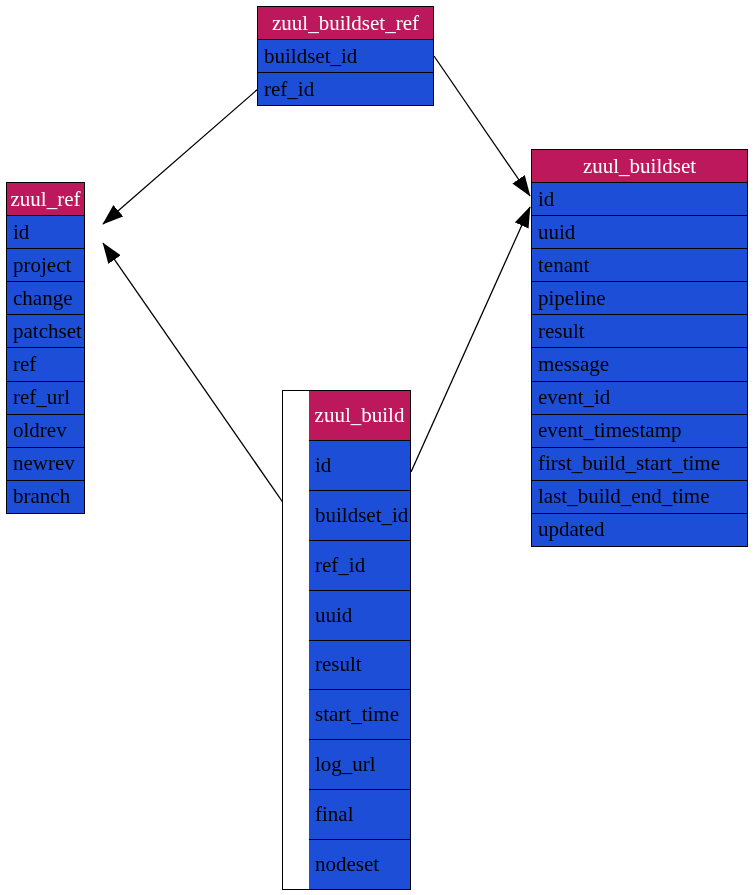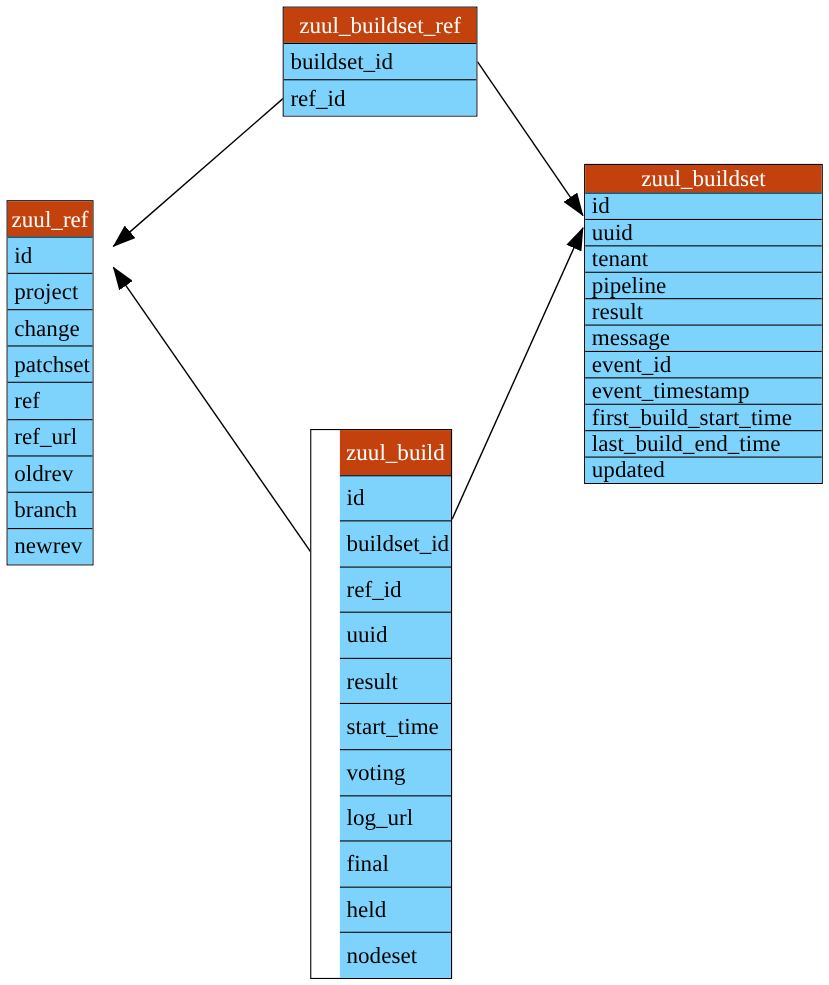--- a/index.html
+++ b/index.html
@@ -17,41 +17,41 @@
     position: absolute;
     display: flex;
     flex-direction: column;
     border: 1px solid #000;
     background: #fff;
     font-size: 21px;
     color: #000;
   }
   .thead {
     flex: 1;
-    background: #c2410c;
+    background: #be185d;
     color: #fff;
     display: flex;
     align-items: center;
     justify-content: center;
     white-space: nowrap;
   }
   .trow {
     flex: 1;
     display: flex;
     align-items: center;
     padding-left: 6px;
     border-top: 1px solid #000;
-    background: #7dd3fc;
+    background: #1d4ed8;
     white-space: nowrap;
     overflow: hidden;
   }
   
   #tbl-zuul_buildset_ref { left: 257px; top: 6px;   width: 177px; height: 100px; }
   #tbl-zuul_ref          { left: 6px;   top: 182px; width: 79px;  height: 332px; }
-  #tbl-zuul_buildset     { left: 531px; top: 149px; width: 217px; height: 291px; }
+  #tbl-zuul_buildset     { left: 531px; top: 149px; width: 217px; height: 398px; }
   #tbl-zuul_build        { left: 282px; top: 390px; width: 129px; height: 500px; padding-left: 26px; }
 </style>
 </head>
 <body>
 
 <div class="canvas">
 
   <svg class="edges" viewBox="0 0 754 895" xmlns="http://www.w3.org/2000/svg">
     <defs>
       <marker id="arrow" viewBox="0 0 14 10" refX="13.5" refY="5" markerWidth="21" markerHeight="15" markerUnits="userSpaceOnUse" orient="auto">
@@ -72,22 +72,22 @@
 
   <div class="entity" id="tbl-zuul_ref">
     <div class="thead">zuul_ref</div>
   <div class="trow">id</div>
       <div class="trow">project</div>
       <div class="trow">change</div>
       <div class="trow">patchset</div>
       <div class="trow">ref</div>
       <div class="trow">ref_url</div>
       <div class="trow">oldrev</div>
+      <div class="trow">newrev</div>
       <div class="trow">branch</div>
-      <div class="trow">newrev</div>
     </div>
 
   <div class="entity" id="tbl-zuul_buildset">
     <div class="thead">zuul_buildset</div>
   <div class="trow">id</div>
       <div class="trow">uuid</div>
       <div class="trow">tenant</div>
       <div class="trow">pipeline</div>
       <div class="trow">result</div>
       <div class="trow">message</div>
@@ -99,20 +99,18 @@
     </div>
 
   <div class="entity" id="tbl-zuul_build">
     <div class="thead">zuul_build</div>
   <div class="trow">id</div>
       <div class="trow">buildset_id</div>
       <div class="trow">ref_id</div>
       <div class="trow">uuid</div>
       <div class="trow">result</div>
       <div class="trow">start_time</div>
-      <div class="trow">voting</div>
       <div class="trow">log_url</div>
       <div class="trow">final</div>
-      <div class="trow">held</div>
       <div class="trow">nodeset</div>
     </div>
 
 </div>
 
 </body></html>

